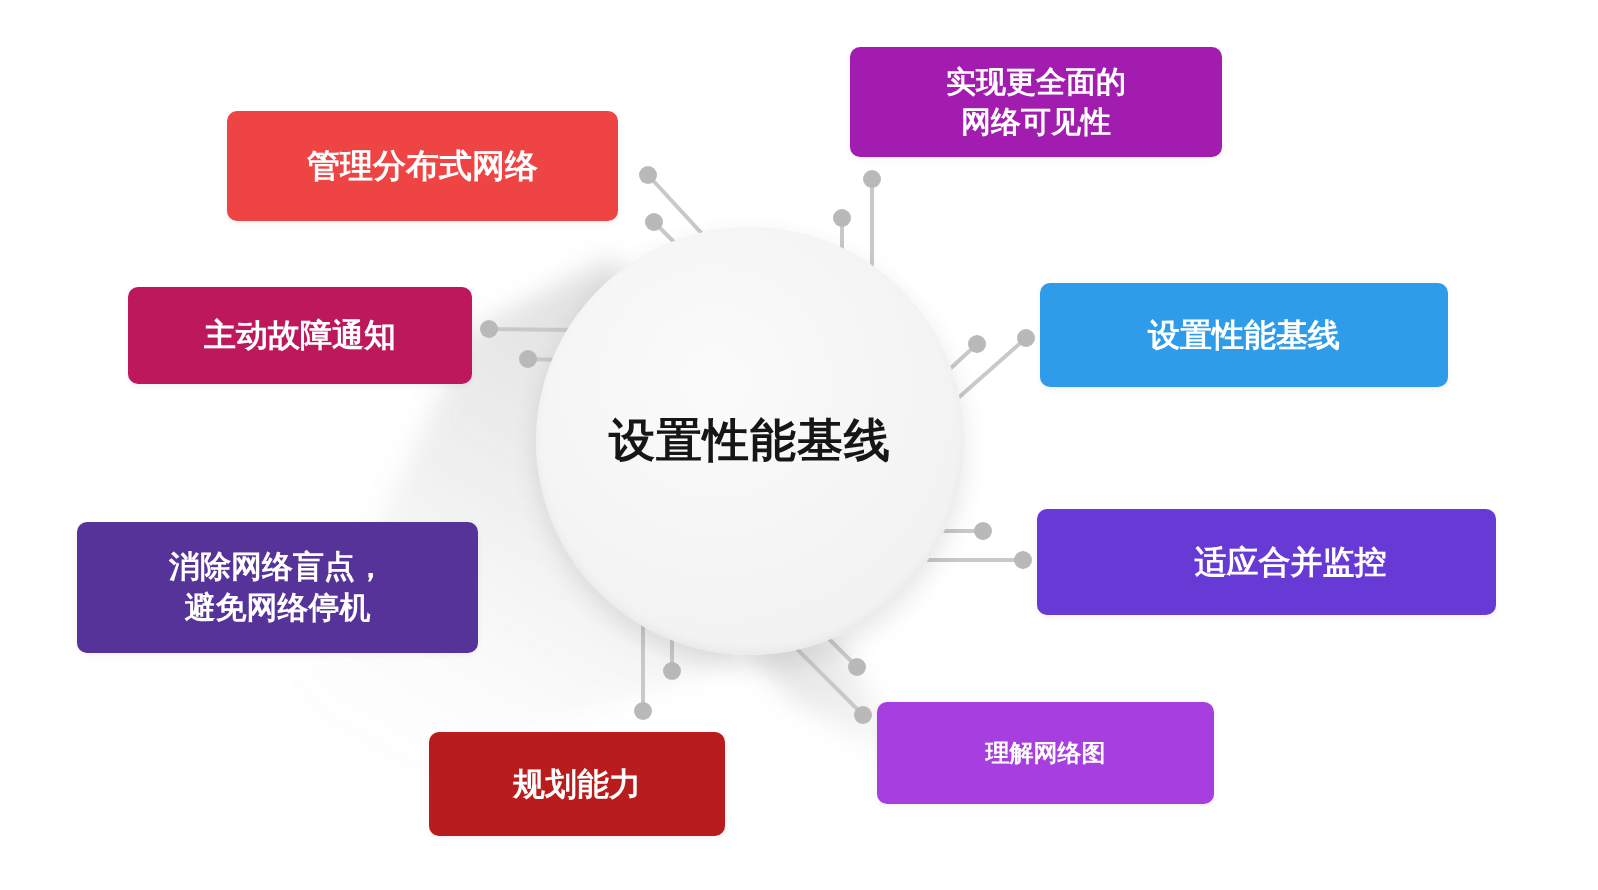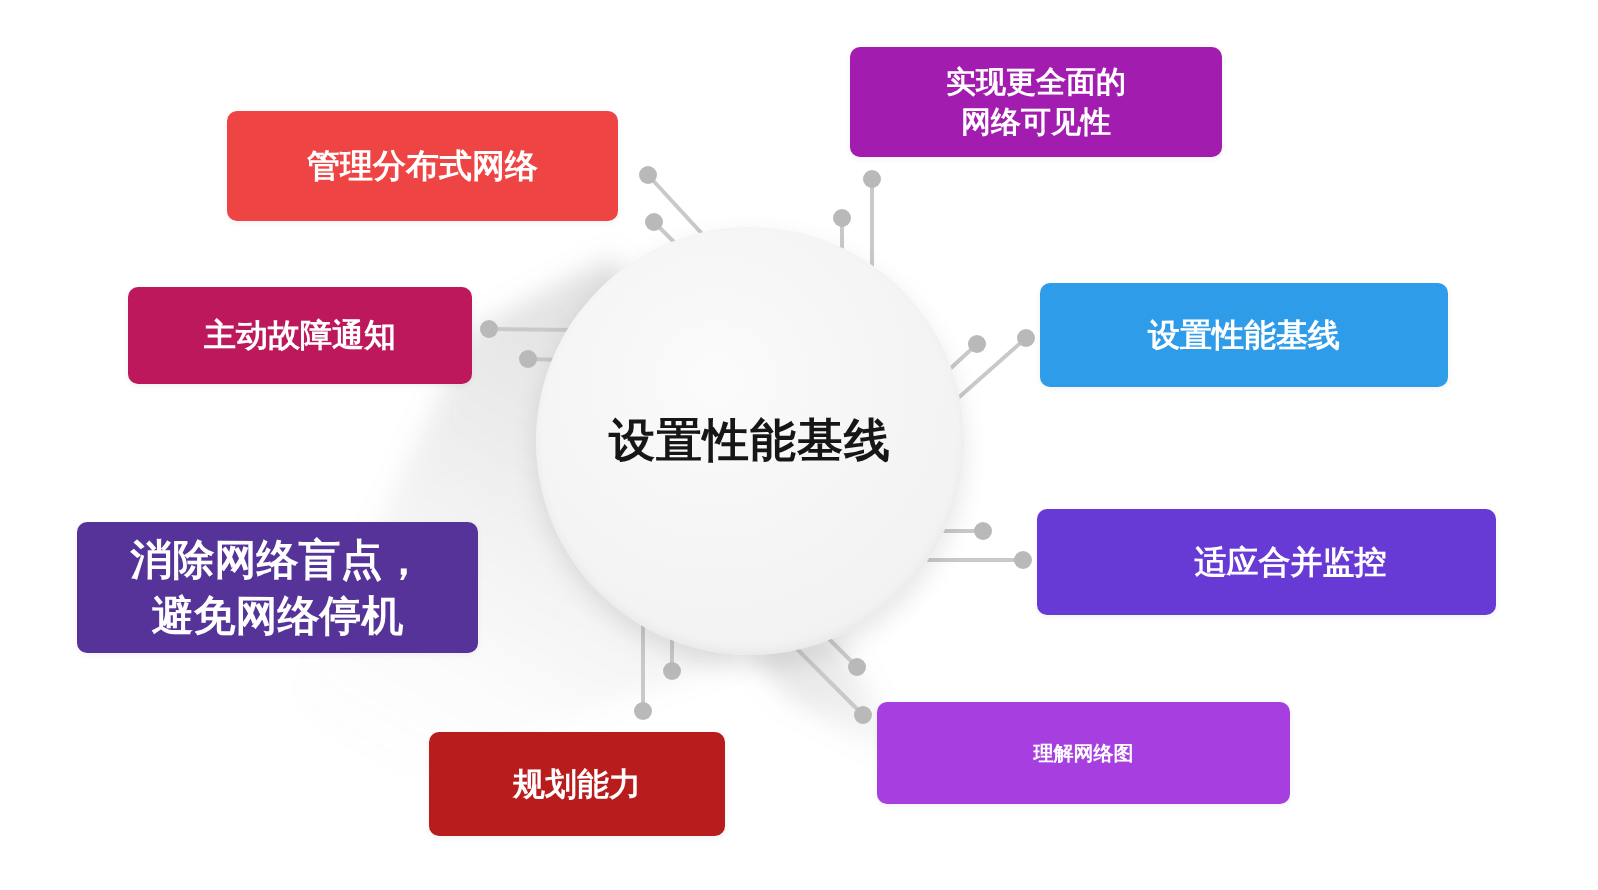--- a/index.html
+++ b/index.html
@@ -60,24 +60,24 @@
     font-weight:700;
     text-align:center;
     white-space:pre-line;
     line-height:1.32;
     box-shadow:0 2px 6px rgba(0,0,0,0.06);
   }
   .node-manage            {left:227px; top:111px; width:391px; height:110px; font-size:33px;}
   .node-visibility        {left:850px; top:47px;  width:372px; height:110px; font-size:30px;}
   .node-fault             {left:128px; top:287px; width:344px; height:97px;  font-size:32px;}
   .node-baseline          {left:1040px;top:283px; width:408px; height:104px; font-size:32px;}
-  .node-blindspots        {left:77px;  top:522px; width:401px; height:131px; font-size:42px;}
+  .node-blindspots        {left:77px;  top:522px; width:401px; height:131px; font-size:31px;}
   .node-consolidated      {left:1037px;top:509px; width:411px; height:106px; font-size:32px;}
   .node-planning          {left:429px; top:732px; width:296px; height:104px; font-size:32px;}
-  .node-networkmap        {left:877px; top:702px; width:413px; height:102px; font-size:20px;}
+  .node-networkmap        {left:877px; top:702px; width:337px; height:102px; font-size:24px;}
 </style>
 </head>
 <body>
 
 <div class="stage">
 
   <svg class="layer-svg" width="1598" height="890" viewBox="0 0 1598 890">
     <defs>
       <linearGradient id="wedgeA" x1="620" y1="300" x2="360" y2="760" gradientUnits="userSpaceOnUse">
         <stop offset="0" stop-color="#9a9a9a" stop-opacity="0.30"></stop>

